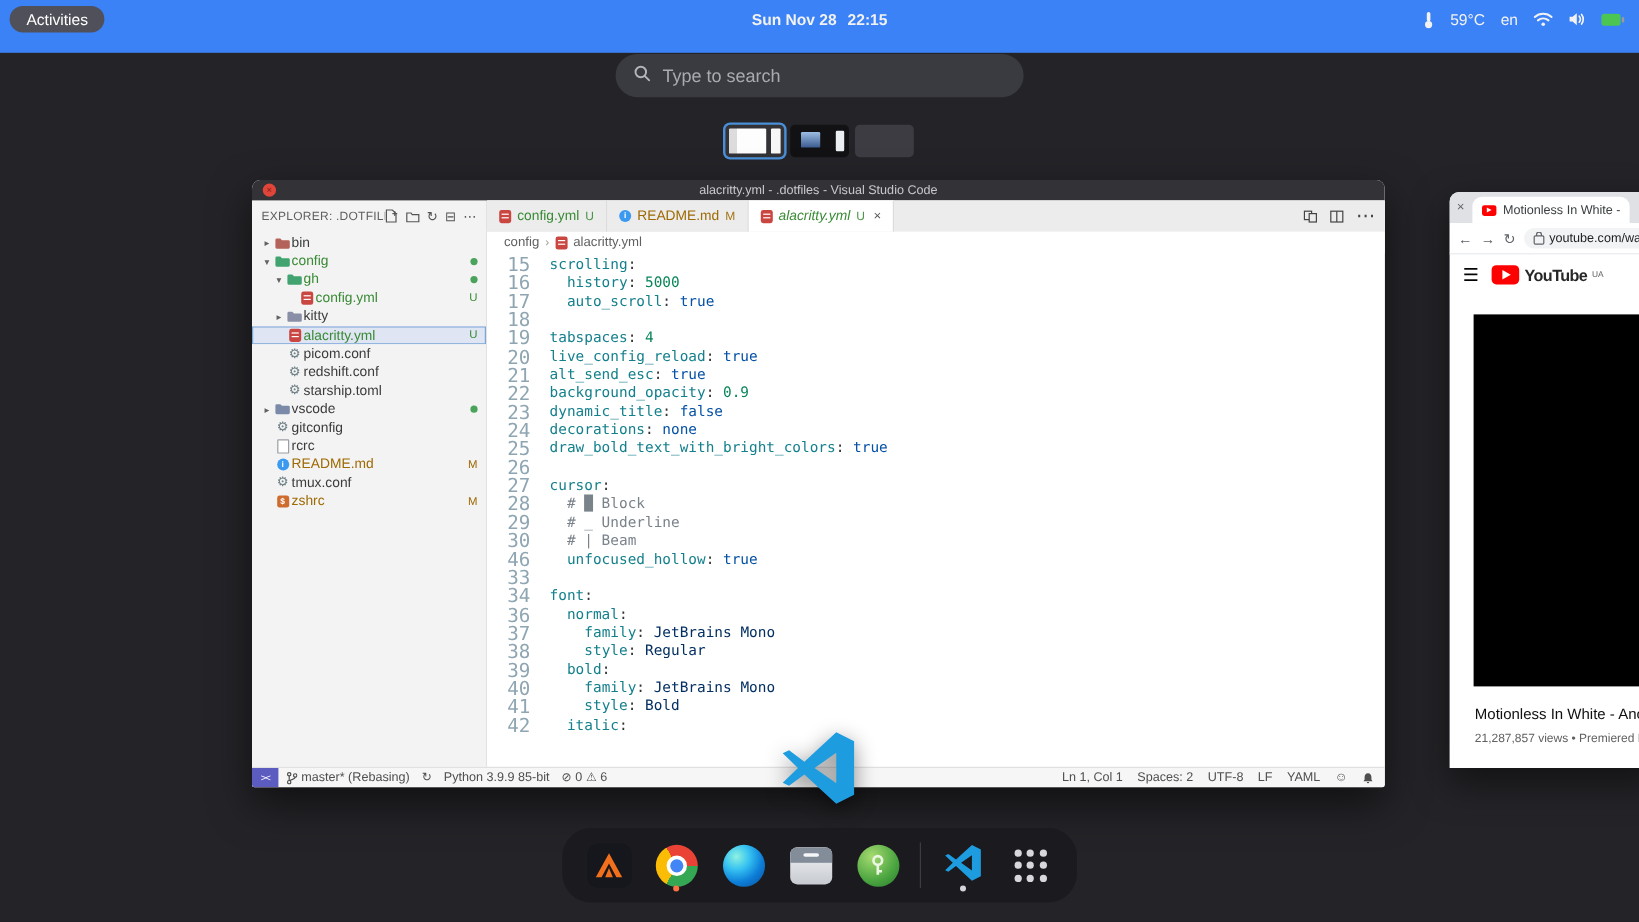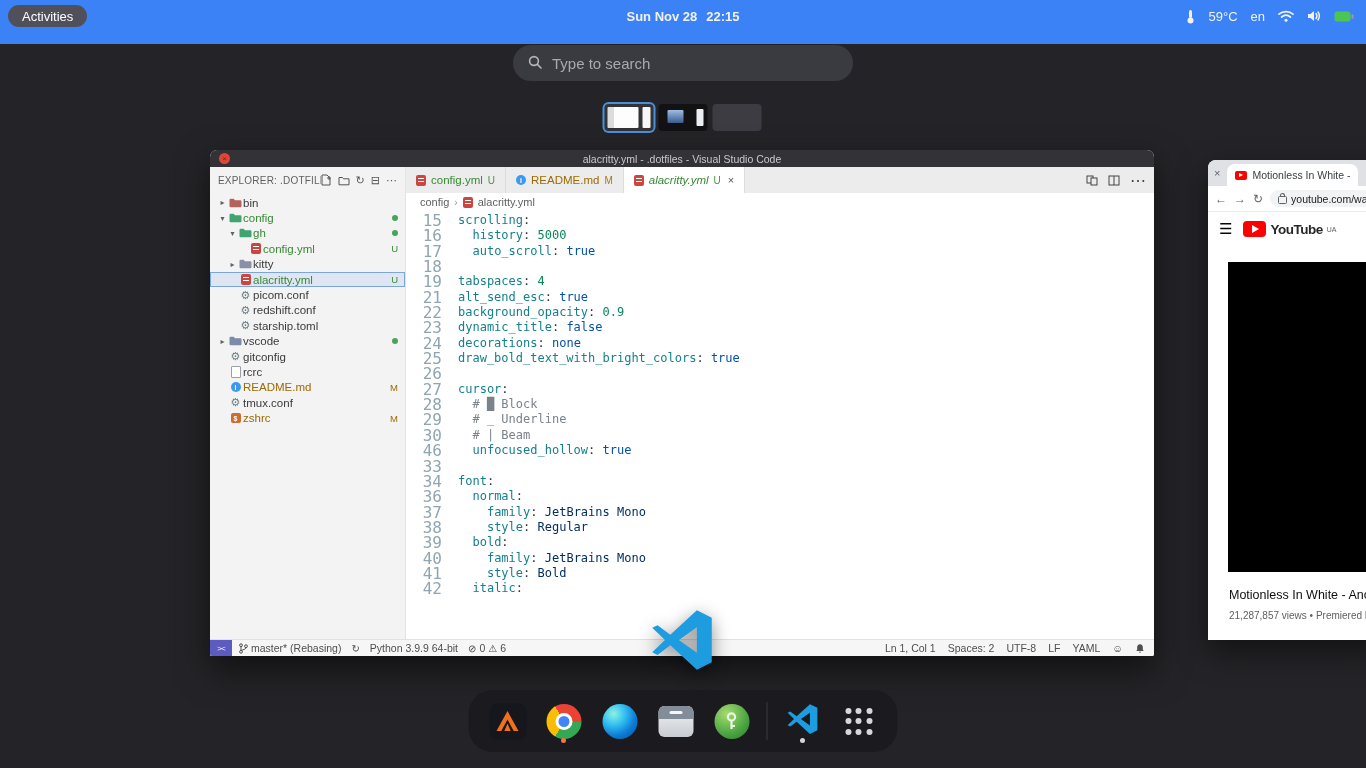--- a/index.html
+++ b/index.html
@@ -402,20 +402,21 @@
           <span class="fi fi-yml"></span>
           <span>alacritty.yml</span>
         </div>
         <div class="code">
           <div>
               <div class="code-line"><span class="ln">15</span><span class="lt"><span class="tok-key">scrolling</span><span class="tok-pun">:</span></span></div>
               <div class="code-line"><span class="ln">16</span><span class="lt"><span class="tok-pln">  </span><span class="tok-key">history</span><span class="tok-pun">:</span><span class="tok-pln"> </span><span class="tok-num">5000</span></span></div>
               <div class="code-line"><span class="ln">17</span><span class="lt"><span class="tok-pln">  </span><span class="tok-key">auto_scroll</span><span class="tok-pun">:</span><span class="tok-pln"> </span><span class="tok-bool">true</span></span></div>
               <div class="code-line"><span class="ln">18</span><span class="lt"></span></div>
               <div class="code-line"><span class="ln">19</span><span class="lt"><span class="tok-key">tabspaces</span><span class="tok-pun">:</span><span class="tok-pln"> </span><span class="tok-num">4</span></span></div>
+              <div class="code-line"><span class="ln">20</span><span class="lt"><span class="tok-key">live_config_reload</span><span class="tok-pun">:</span><span class="tok-pln"> </span><span class="tok-bool">true</span></span></div>
               <div class="code-line"><span class="ln">21</span><span class="lt"><span class="tok-key">alt_send_esc</span><span class="tok-pun">:</span><span class="tok-pln"> </span><span class="tok-bool">true</span></span></div>
               <div class="code-line"><span class="ln">22</span><span class="lt"><span class="tok-key">background_opacity</span><span class="tok-pun">:</span><span class="tok-pln"> </span><span class="tok-num">0.9</span></span></div>
               <div class="code-line"><span class="ln">23</span><span class="lt"><span class="tok-key">dynamic_title</span><span class="tok-pun">:</span><span class="tok-pln"> </span><span class="tok-bool">false</span></span></div>
               <div class="code-line"><span class="ln">24</span><span class="lt"><span class="tok-key">decorations</span><span class="tok-pun">:</span><span class="tok-pln"> </span><span class="tok-bool">none</span></span></div>
               <div class="code-line"><span class="ln">25</span><span class="lt"><span class="tok-key">draw_bold_text_with_bright_colors</span><span class="tok-pun">:</span><span class="tok-pln"> </span><span class="tok-bool">true</span></span></div>
               <div class="code-line"><span class="ln">26</span><span class="lt"></span></div>
               <div class="code-line"><span class="ln">27</span><span class="lt"><span class="tok-key">cursor</span><span class="tok-pun">:</span></span></div>
               <div class="code-line"><span class="ln">28</span><span class="lt"><span class="tok-pln">  </span><span class="tok-com"># █ Block</span></span></div>
               <div class="code-line"><span class="ln">29</span><span class="lt"><span class="tok-pln">  </span><span class="tok-com"># _ Underline</span></span></div>
               <div class="code-line"><span class="ln">30</span><span class="lt"><span class="tok-pln">  </span><span class="tok-com"># | Beam</span></span></div>
@@ -440,21 +441,21 @@
         <span class="sb-item">
           <svg width="9" height="11" viewBox="0 0 9 11">
               <circle cx="2" cy="2.2" r="1.4" fill="none" stroke="#4f4f4f"></circle>
               <circle cx="2" cy="8.8" r="1.4" fill="none" stroke="#4f4f4f"></circle>
               <circle cx="7" cy="3.2" r="1.4" fill="none" stroke="#4f4f4f"></circle>
               <path d="M2 3.6v3.8M7 4.6c0 2-3 1.6-4.4 3" fill="none" stroke="#4f4f4f"></path>
             </svg>
           <span>master* (Rebasing)</span>
         </span>
         <span class="sb-item sb-ico">↻</span>
-        <span class="sb-item">Python 3.9.9 64-bit</span>
+        <span class="sb-item">Python 3.9.9 85-bit</span>
         <span class="sb-item">
           <span class="sb-ico">⊘</span>
           <span>0</span>
           <span class="sb-ico">⚠</span>
           <span>6</span>
         </span>
       </div>
       <div class="sb-right">
         <span class="sb-item">Ln 1, Col 1</span>
         <span class="sb-item">Spaces: 2</span>

